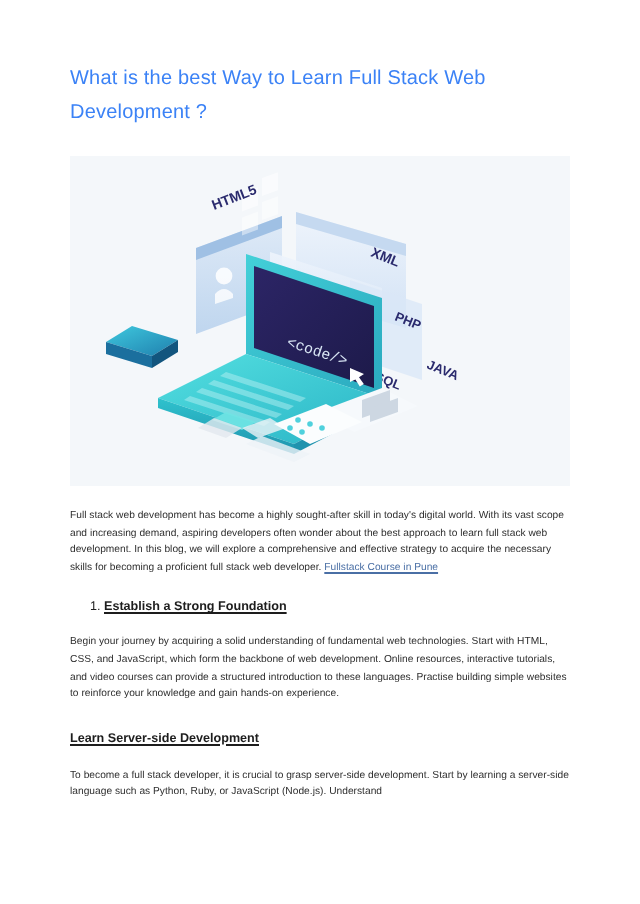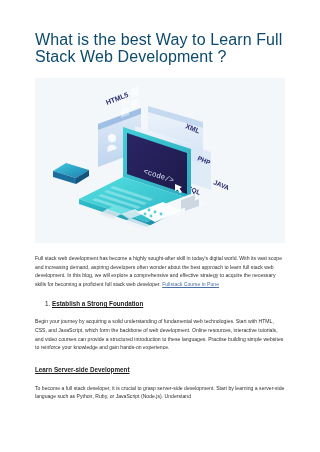--- a/index.html
+++ b/index.html
@@ -22,23 +22,23 @@
     padding: 0;
     position: relative;
     overflow: hidden;
   }
   .content {
     padding: 0 35px 0 35px;
     box-sizing: border-box;
     width: 320px;
   }
   .article-title {
-    font-size: 16px;
+    font-size: 10px;
     line-height: 17px;
-    color: #0c4a6e;
+    color: #3b82f6;
     font-weight: 400;
     margin: 0;
     padding-top: 31px;
     letter-spacing: 0.1px;
   }
   
   .hero {
     margin-top: 13px;
     width: 250px;
     height: 165px;

